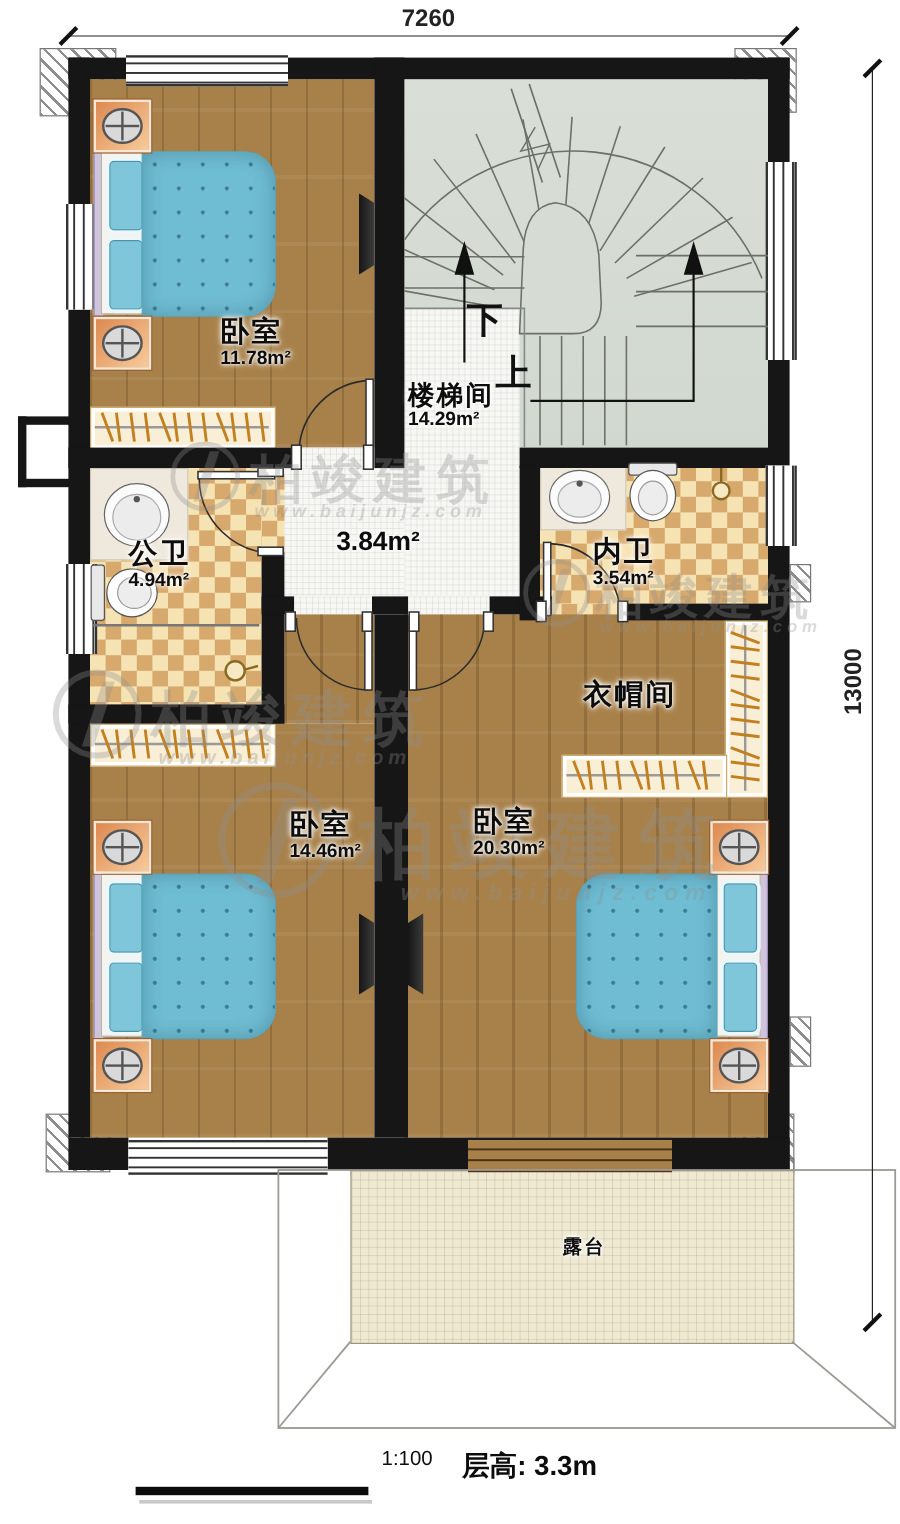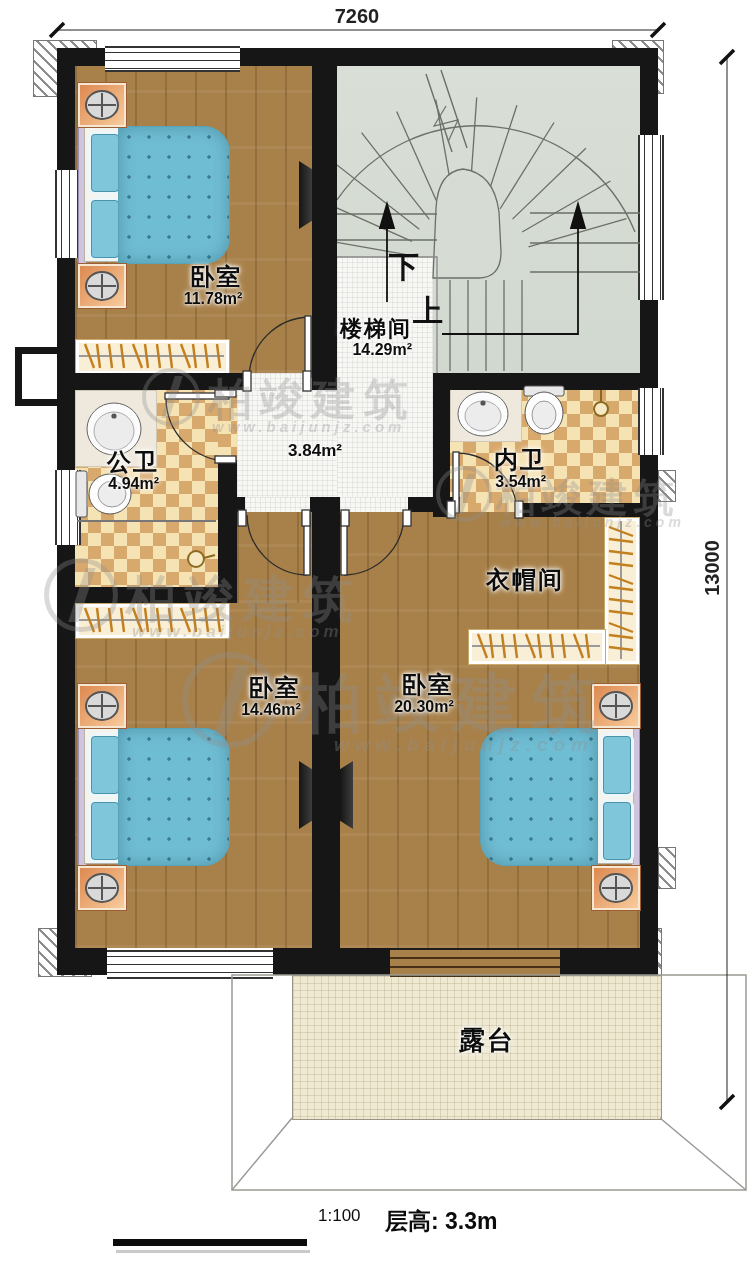--- a/index.html
+++ b/index.html
@@ -44,21 +44,21 @@
     background-size:20px 20px;box-shadow:inset 0 0 16px rgba(20,60,80,.30);border:1px solid #57a4ba;}
   .dR{border-radius:0 26px 26px 0;} .dL{border-radius:26px 0 0 26px;}
   .ns{background:linear-gradient(135deg,#dd8950,#f8cb9c);border:2px solid #f6e7d2;box-shadow:0 0 0 1px #9c5f33;}
   .lamp{position:absolute;inset:5px;border:2px solid #555;border-radius:50%;background:#d9d9d9;}
   .lamp::before{content:"";position:absolute;left:50%;top:1px;bottom:1px;width:2px;margin-left:-1px;background:#555;}
   .lamp::after{content:"";position:absolute;top:50%;left:1px;right:1px;height:2px;margin-top:-1px;background:#555;}
   .tv{background:linear-gradient(90deg,#151515,#3d3d3d);}
   .tvL{clip-path:polygon(0 0,100% 12%,100% 88%,0 100%);}
   .tvR{clip-path:polygon(0 12%,100% 0,100% 100%,0 88%);}
   
-  .rlabel{position:absolute;transform:translate(-50%,-50%);text-align:right;color:#0d0d0d;
+  .rlabel{position:absolute;transform:translate(-50%,-50%);text-align:left;color:#0d0d0d;
     font-weight:bold;white-space:nowrap;line-height:1.08;
     text-shadow:0 0 2px #fff,0 0 4px #fff,0 0 6px rgba(255,255,255,.85);}
   .rname{font-size:24px;letter-spacing:2px;}
   .rname.sm{font-size:22px;}
   .rarea{font-size:16px;}
   .dir{position:absolute;transform:translate(-50%,-50%);font-size:30px;font-weight:bold;color:#111;}
   .dimlab{position:absolute;font-size:20px;font-weight:bold;color:#222;transform:translate(-50%,-50%);}
   .dimlab.rot{transform:translate(-50%,-50%) rotate(-90deg);}
   
   .wm{position:absolute;color:#8f8f8f;opacity:.32;white-space:nowrap;}
@@ -357,21 +357,21 @@
     <div class="rname">卧室</div>
     <div class="rarea">11.78m²</div>
   </div>
   <div class="rlabel" style="left:376px;top:338px">
     <div class="rname sm">楼梯间</div>
     <div class="rarea">14.29m²</div>
   </div>
   <div class="dir" style="left:404px;top:267px">下</div>
   <div class="dir" style="left:428px;top:311px">上</div>
   <div class="rlabel" style="left:315px;top:451px">
-    <div class="rarea" style="font-size:17px">3.84m²</div>
+    <div class="rarea" style="font-size:22px">3.84m²</div>
   </div>
   <div class="rlabel" style="left:133px;top:471px">
     <div class="rname">公卫</div>
     <div class="rarea">4.94m²</div>
   </div>
   <div class="rlabel" style="left:520px;top:469px">
     <div class="rname">内卫</div>
     <div class="rarea">3.54m²</div>
   </div>
   <div class="rlabel" style="left:525px;top:580px">
@@ -379,21 +379,21 @@
   </div>
   <div class="rlabel" style="left:271px;top:697px">
     <div class="rname">卧室</div>
     <div class="rarea">14.46m²</div>
   </div>
   <div class="rlabel" style="left:424px;top:694px">
     <div class="rname">卧室</div>
     <div class="rarea">20.30m²</div>
   </div>
   <div class="rlabel" style="left:487px;top:1040px">
-    <div class="rname" style="font-size:26px">露台</div>
+    <div class="rname" style="font-size:16px">露台</div>
   </div>
 
   <div class="dimlab" style="left:357px;top:16px">7260</div>
   <div class="dimlab rot" style="left:712px;top:568px">13000</div>
 
   <div class="tb tb-scale" style="left:318px;top:1206px">1:100</div>
   <div class="tb tb-line" style="left:385px;top:1206px">
     <span>层高:</span>&nbsp;<span>3.3m</span>
   </div>
   <div class="abs" style="left:113px;top:1239px;width:194px;height:7px;background:#0c0c0c"></div>

